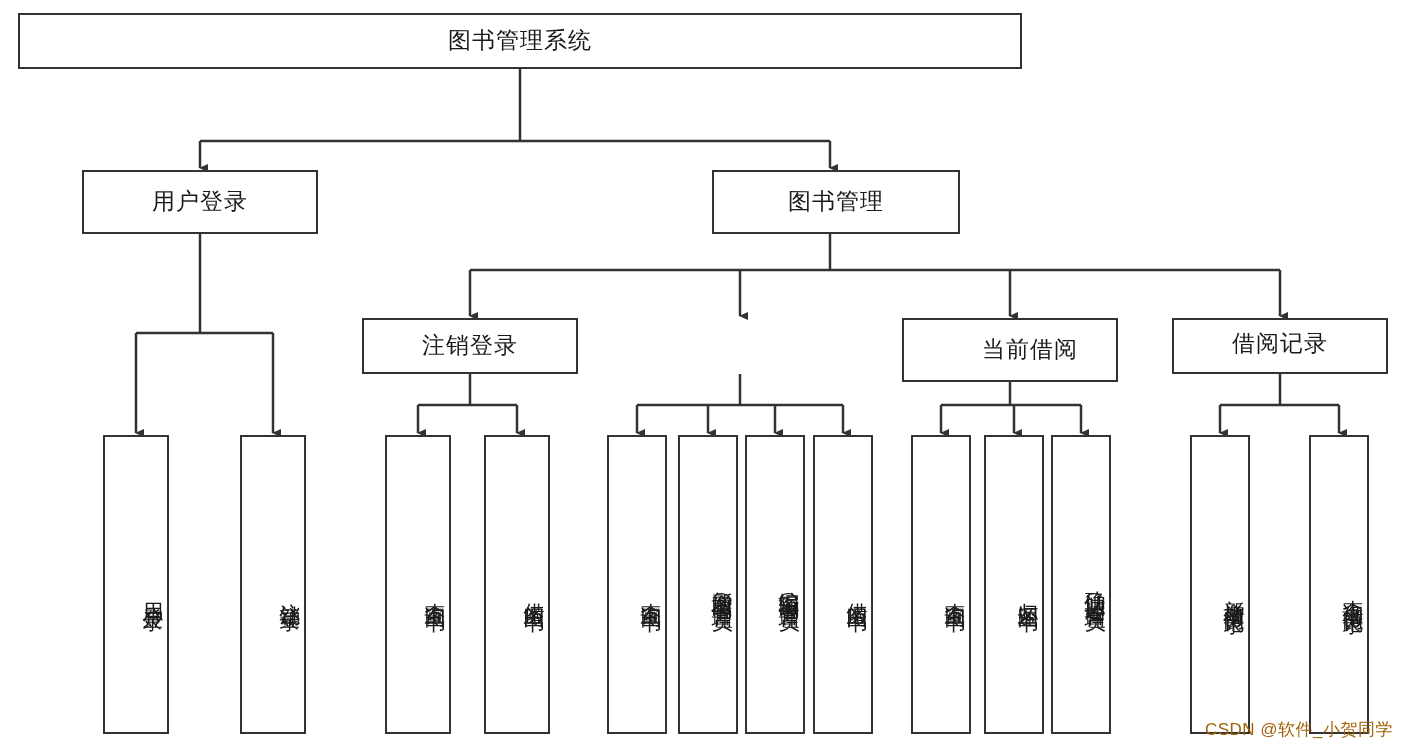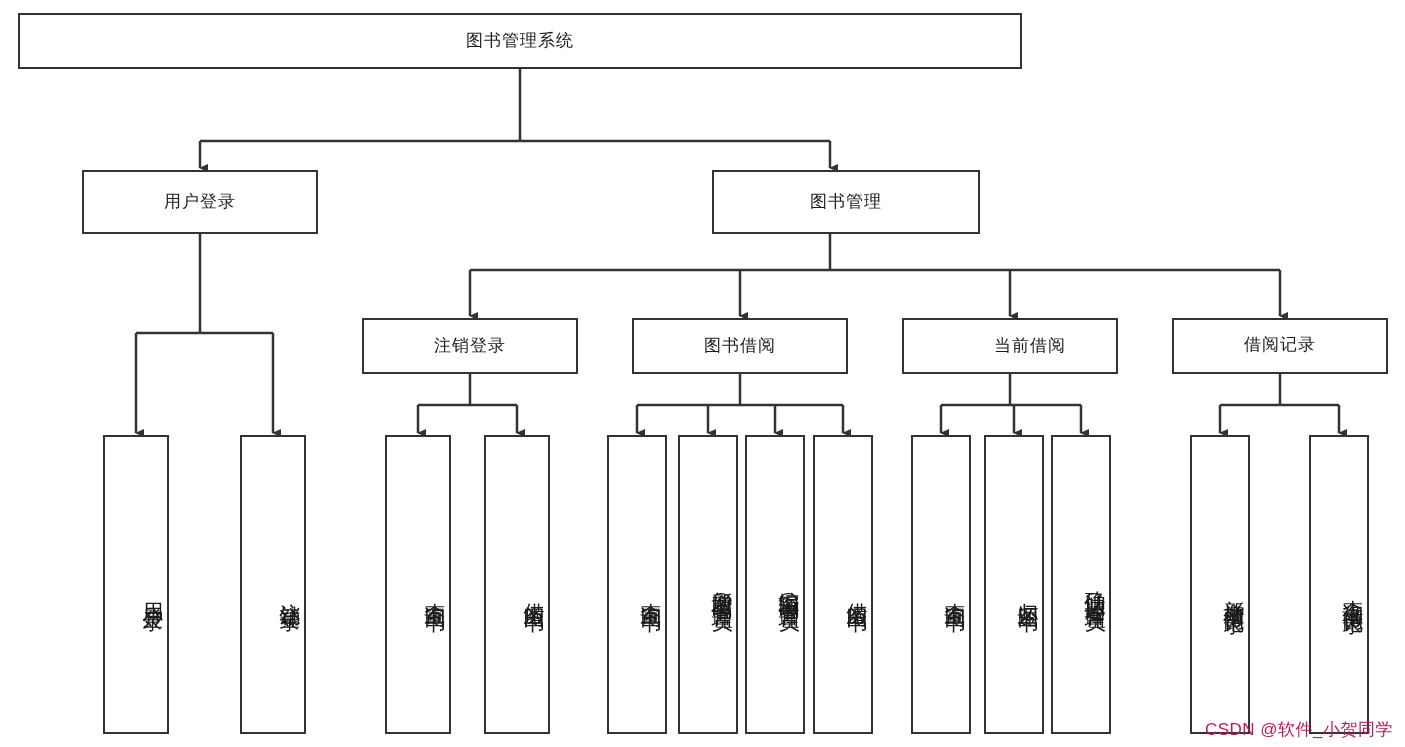--- a/index.html
+++ b/index.html
@@ -30,42 +30,42 @@
     position: absolute;
     box-sizing: border-box;
     border: 2px solid #333333;
     background: #ffffff;
     display: flex;
     align-items: center;
     justify-content: center;
     color: #1a1a1a;
   }
   .node.h {
-    font-size: 17px;
+    font-size: 23px;
     line-height: 1.2;
     letter-spacing: 1px;
   }
   .node.v {
     writing-mode: vertical-rl;
     text-orientation: upright;
     font-size: 21px;
     letter-spacing: 3px;
     align-items: flex-start;
     justify-content: center;
     padding-top: 14px;
   }
   .node.v.tall {
     padding-top: 6px;
   }
   .watermark {
     position: absolute;
     right: 12px;
     bottom: 6px;
     font-size: 17px;
-    color: #be185d;
+    color: #a16207;
     letter-spacing: 0.5px;
     white-space: nowrap;
     user-select: none;
   }
 </style>
 </head>
 <body>
 
 <div id="canvas">
 
@@ -108,25 +108,24 @@
         <line x1="1014" y1="405" x2="1014" y2="433" stroke="#333333" stroke-width="2.5" marker-end="url(#arrowhead)"></line>
         <line x1="1081" y1="405" x2="1081" y2="433" stroke="#333333" stroke-width="2.5" marker-end="url(#arrowhead)"></line>
         <line x1="1220" y1="405" x2="1220" y2="433" stroke="#333333" stroke-width="2.5" marker-end="url(#arrowhead)"></line>
         <line x1="1339" y1="405" x2="1339" y2="433" stroke="#333333" stroke-width="2.5" marker-end="url(#arrowhead)"></line>
       </g>
   </svg>
 
   <div class="node h" style="left: 18px; top: 13px; width: 1004px; height: 56px;">图书管理系统</div>
 
   <div class="node h" style="left: 82px; top: 170px; width: 236px; height: 64px;">用户登录</div>
-  <div class="node h" style="left: 712px; top: 170px; width: 268px; height: 64px;">图书管理</div>
+  <div class="node h" style="left: 712px; top: 170px; width: 248px; height: 64px;">图书管理</div>
 
   <div class="node h" style="left: 362px; top: 318px; width: 216px; height: 56px;">注销登录</div>
-  <div class="node h" style="left: 632px; top: 318px; width: 216px; height: 56px;">图书借阅</div>
-  <div class="node h" style="left: 902px; top: 318px; width: 216px; height: 56px; padding-left: 40px;">当前借阅</div>
+  <div class="node h" style="left: 902px; top: 318px; width: 216px; height: 64px; padding-left: 40px;">当前借阅</div>
   <div class="node h" style="left: 1172px; top: 318px; width: 216px; height: 56px; font-family: Liberation Mono, monospace;">借阅记录</div>
 
   <div class="node v" style="left: 103px; top: 435px; width: 66px; height: 299px;">用户登录</div>
   <div class="node v" style="left: 240px; top: 435px; width: 66px; height: 299px;">注销登录</div>
   <div class="node v" style="left: 385px; top: 435px; width: 66px; height: 299px;">查询图书</div>
   <div class="node v" style="left: 484px; top: 435px; width: 66px; height: 299px;">借阅图书</div>
   <div class="node v" style="left: 607px; top: 435px; width: 60px; height: 299px;">查询图书</div>
   <div class="node v tall" style="left: 678px; top: 435px; width: 60px; height: 299px;">新增图书（管理员）</div>
   <div class="node v tall" style="left: 745px; top: 435px; width: 60px; height: 299px;">编辑图书（管理员）</div>
   <div class="node v" style="left: 813px; top: 435px; width: 60px; height: 299px;">借阅图书</div>

